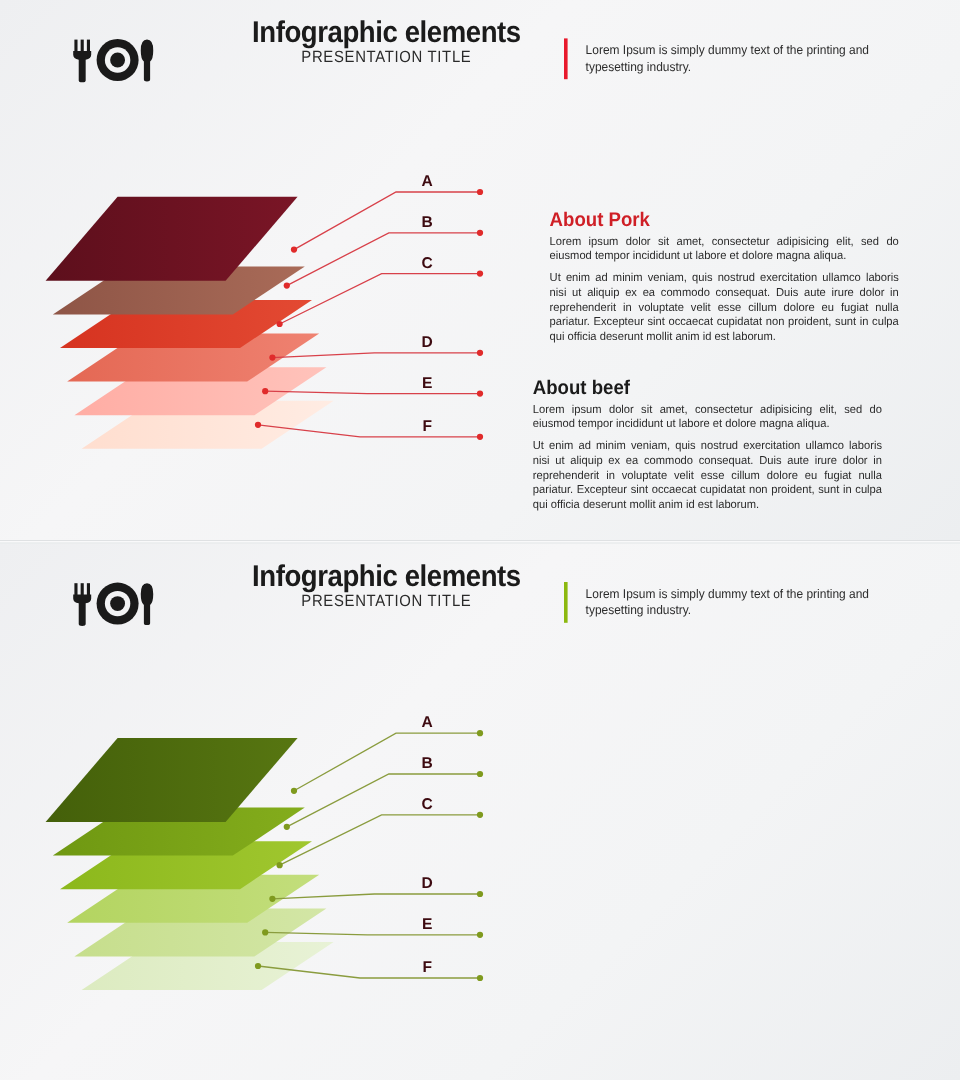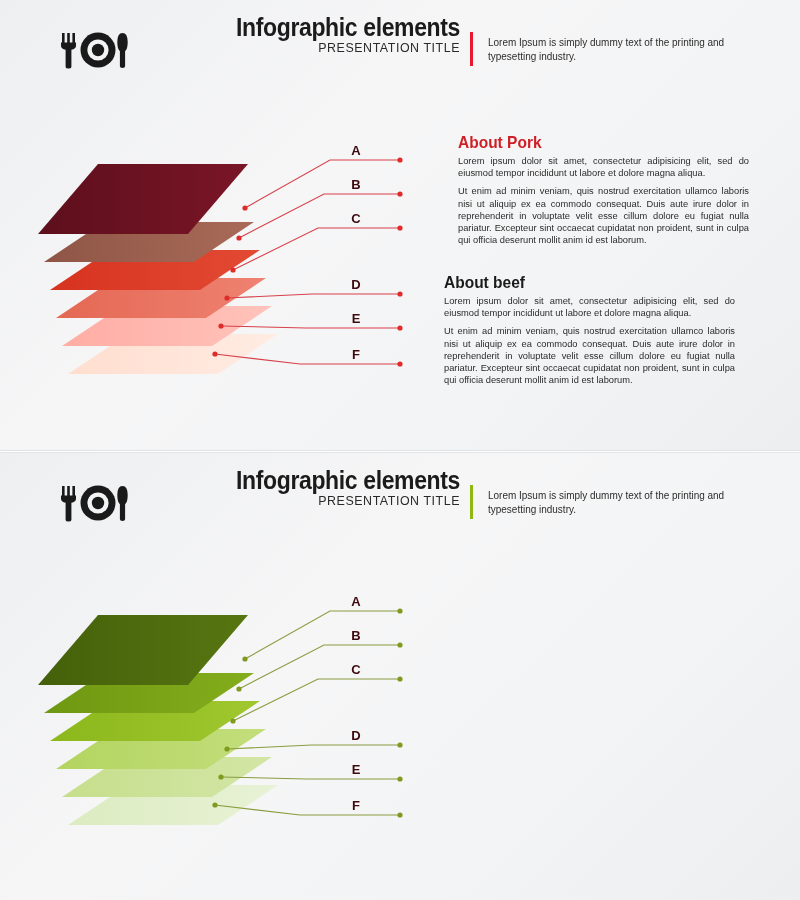--- a/index.html
+++ b/index.html
@@ -55,21 +55,21 @@
     top: 16px;
     width: 78px;
     height: 40px;
   }
 
   .title-block {
     position: absolute;
     left: 160px;
     top: 0;
     width: 300px;
-    text-align: right;
+    text-align: center;
   }
   .main-title {
     font-family: "Liberation Sans Narrow", "Liberation Sans", sans-serif;
     font-weight: bold;
     font-size: 25px;
     letter-spacing: -0.4px;
     color: #1b1b1b;
     line-height: 26px;
     transform: scaleX(0.92);
     transform-origin: right center;
@@ -113,20 +113,21 @@
     top: 0;
     width: 440px;
     height: 300px;
   }
   .stack-svg { display: block; }
 
   
   .text-col {
     position: absolute;
     width: 300px;
+    margin-top: 41px;
   }
   .section-heading {
     font-family: "Liberation Sans Narrow", "Liberation Sans", sans-serif;
     font-weight: bold;
     font-size: 16.5px;
     line-height: 20px;
     margin: 0 0 3px 0;
     transform: scaleX(0.94);
     transform-origin: left center;
   }

